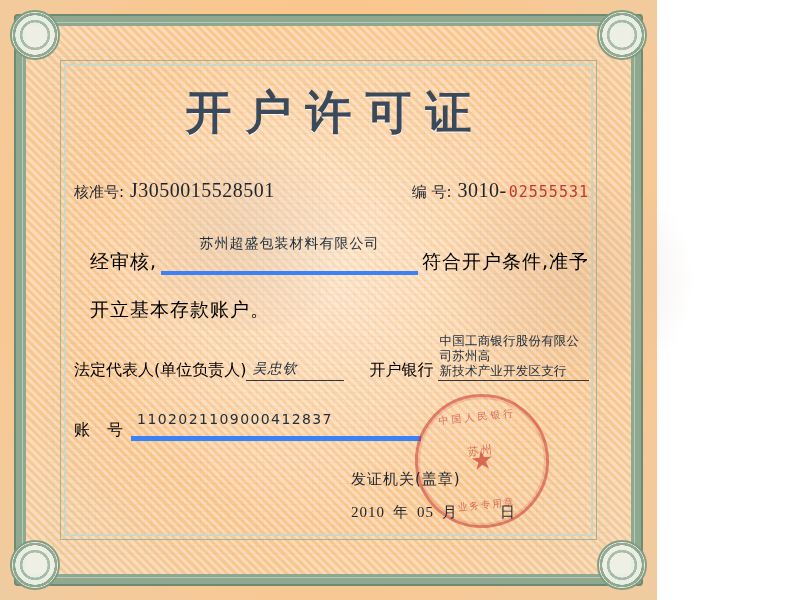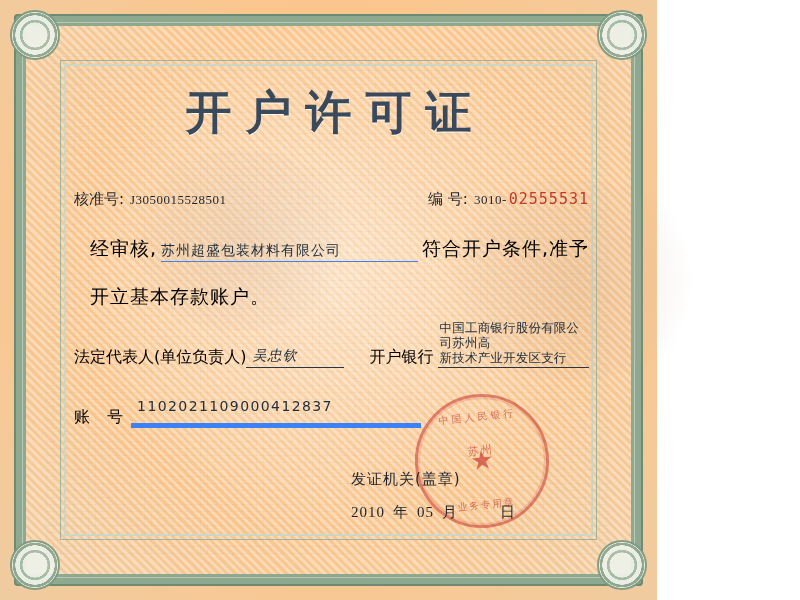--- a/index.html
+++ b/index.html
@@ -132,37 +132,37 @@
   }
 
   .row {
     display: flex;
     align-items: flex-end;
     font-size: 15px;
     color: #1d2430;
   }
 
   .meta-row {
-    margin-top: 46px;
+    margin-top: 35px;
     justify-content: space-between;
     align-items: baseline;
     padding: 0 12px 0 18px;
   }
   .meta-left, .meta-right {
     display: flex;
     align-items: baseline;
     white-space: nowrap;
   }
   .meta-label {
     font-size: 15px;
     color: #1d2430;
   }
   .meta-value {
     font-family: "Liberation Serif", serif;
-    font-size: 13px;
+    font-size: 20px;
     color: #1d2430;
     margin-left: 6px;
     letter-spacing: 0.5px;
   }
   .serial-red {
     color: #c0392b;
     font-family: "DejaVu Sans Mono", monospace;
     font-size: 15px;
     letter-spacing: 1px;
     margin-left: 2px;
@@ -175,25 +175,26 @@
     display: flex;
     align-items: flex-end;
     font-size: 19px;
     letter-spacing: 1px;
   }
   .body-line .lead { white-space: nowrap; }
   .fill {
     position: relative;
     flex: 1;
     margin: 0 4px;
-    border-bottom: 1px solid #3b82f6;
+    border-bottom: 4px solid #3b82f6;
     height: 26px;
     display: flex;
     align-items: flex-end;
-    padding-bottom: 0;
+    justify-content: center;
+    padding-bottom: 17px;
   }
   .fill .hand {
     font-size: 14px;
     color: #20303f;
     letter-spacing: 1px;
     white-space: nowrap;
     transform: translateY(-1px);
   }
   .body-line .tail { white-space: nowrap; }
 

